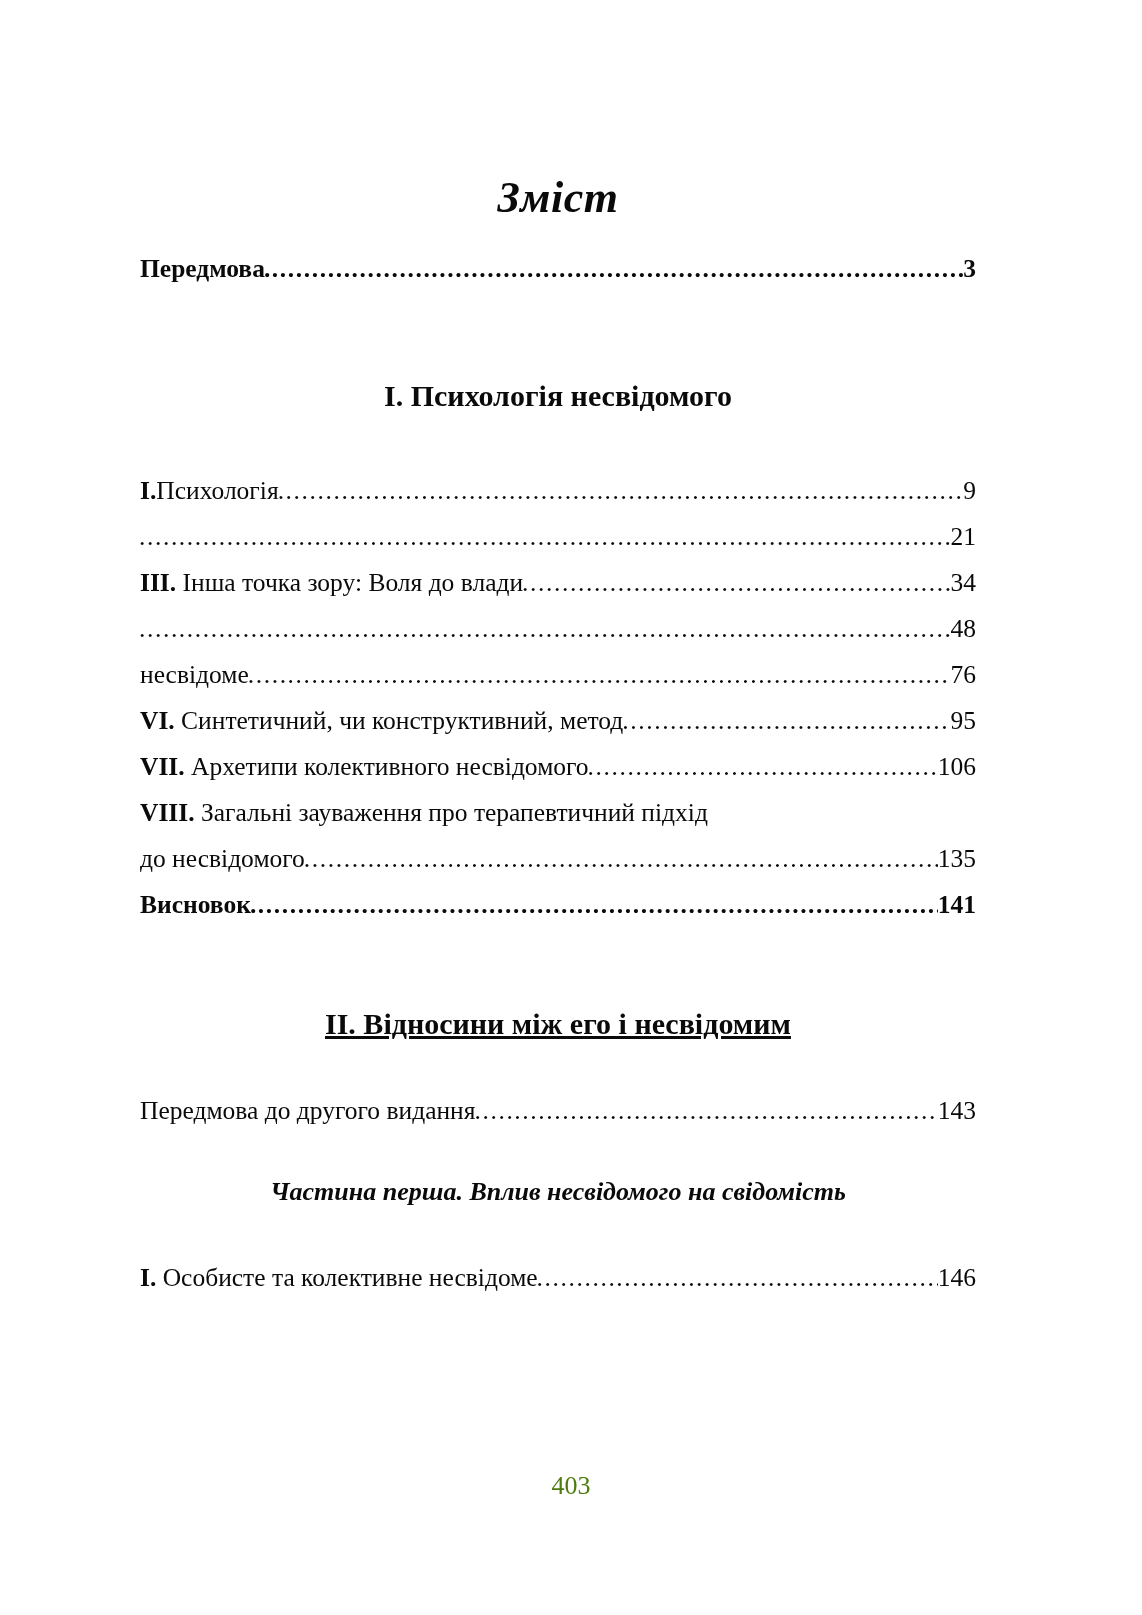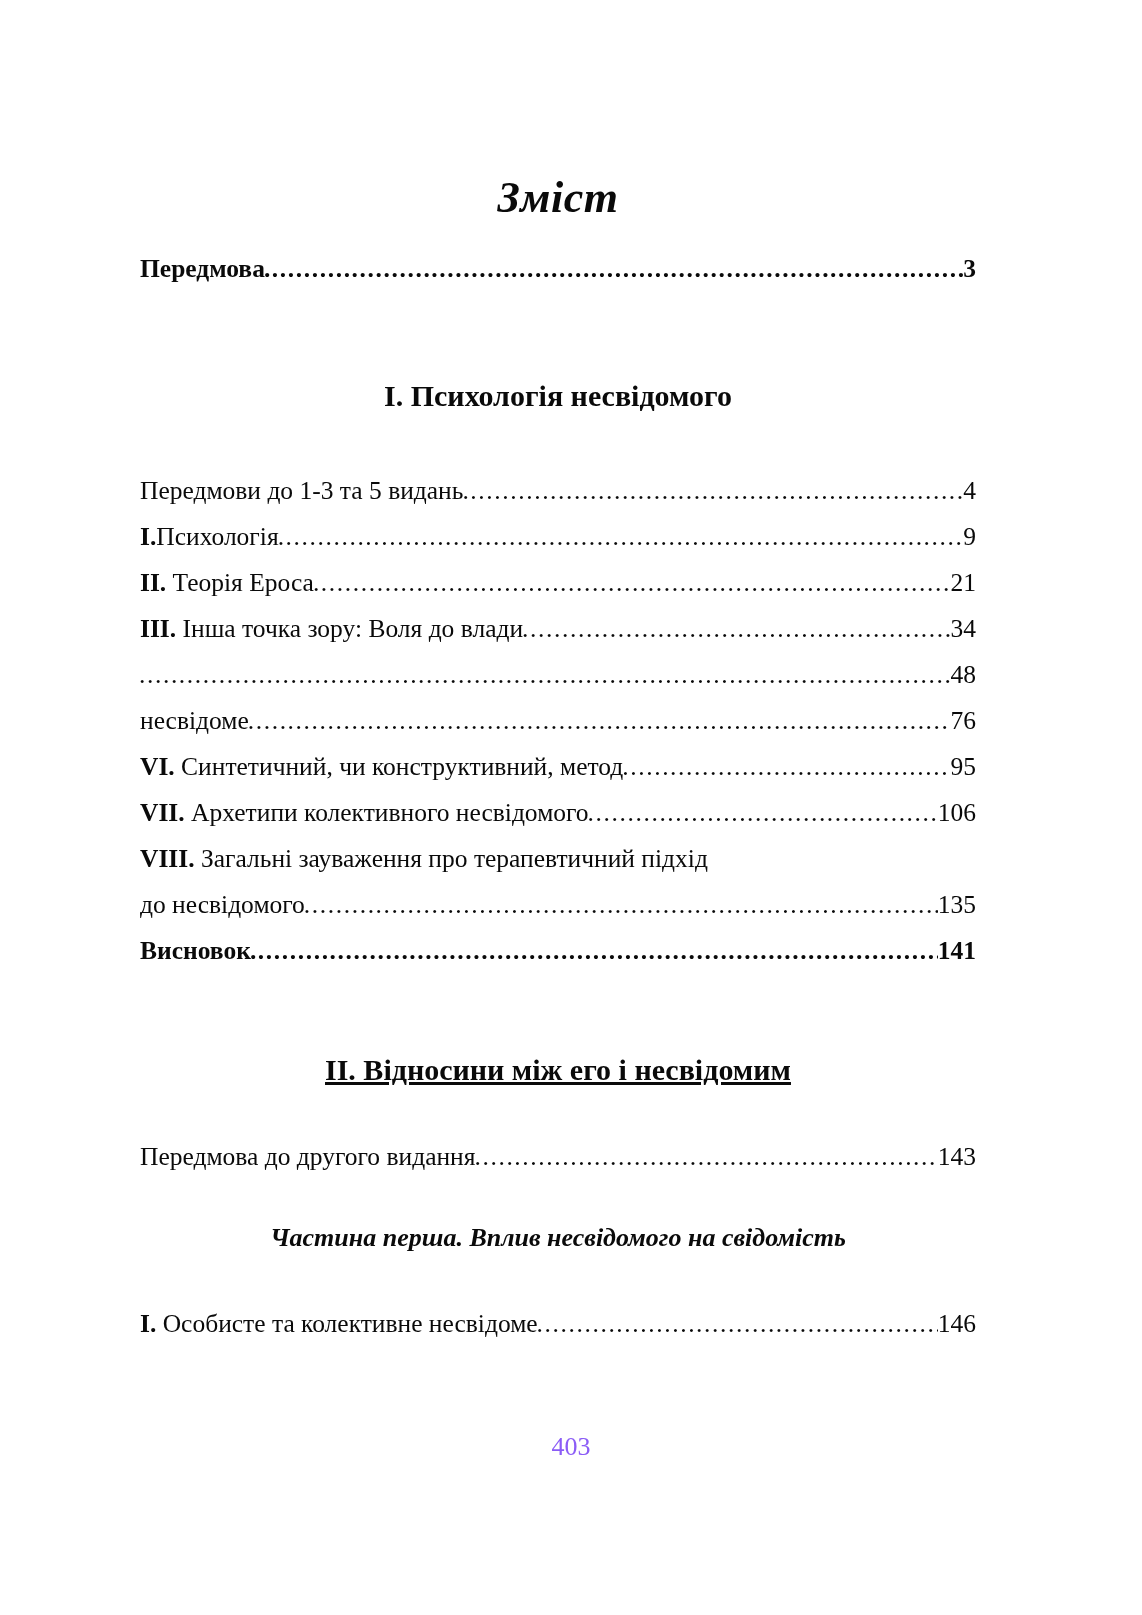--- a/index.html
+++ b/index.html
@@ -116,24 +116,24 @@
   .num { font-weight: bold; }
   .bold-entry .entry-text,
   .bold-entry .page-num,
   .bold-entry .leader { font-weight: bold; }
 
   
   .folio {
     position: absolute;
     left: 0;
     right: 0;
-    top: 1432px;
+    top: 1471px;
     text-align: center;
     font-size: 26px;
-    color: #8b5cf6;
+    color: #4d7c0f;
   }
 </style>
 </head>
 <body>
 
 <div class="page">
   <div class="content">
 
     <h1 class="doc-title">Зміст</h1>
 
@@ -144,39 +144,31 @@
           <span class="leader"></span>
           <span class="page-num">3</span>
         </span>
       </li>
     </ul>
 
     <h2 class="section-heading first">I. Психологія несвідомого</h2>
 
     <ul class="toc-list group-one">
 
-      <li class="toc-entry">
-        <span class="leader-line">
-          <span class="entry-text">Передмови до 1-3 та 5 видань</span>
-          <span class="leader"></span>
-          <span class="page-num">4</span>
-        </span>
-      </li>
 
       <li class="toc-entry">
         <span class="leader-line">
           <span class="entry-text"><span class="num">I.</span><span>Психологія</span></span>
           <span class="leader"></span>
           <span class="page-num">9</span>
         </span>
       </li>
 
       <li class="toc-entry">
         <span class="leader-line">
-          <span class="entry-text"><span class="num">II.</span><span> Теорія Ероса</span></span>
           <span class="leader"></span>
           <span class="page-num">21</span>
         </span>
       </li>
 
       <li class="toc-entry">
         <span class="leader-line">
           <span class="entry-text"><span class="num">III.</span><span> Інша точка зору: Воля до влади</span></span>
           <span class="leader"></span>
           <span class="page-num">34</span>

